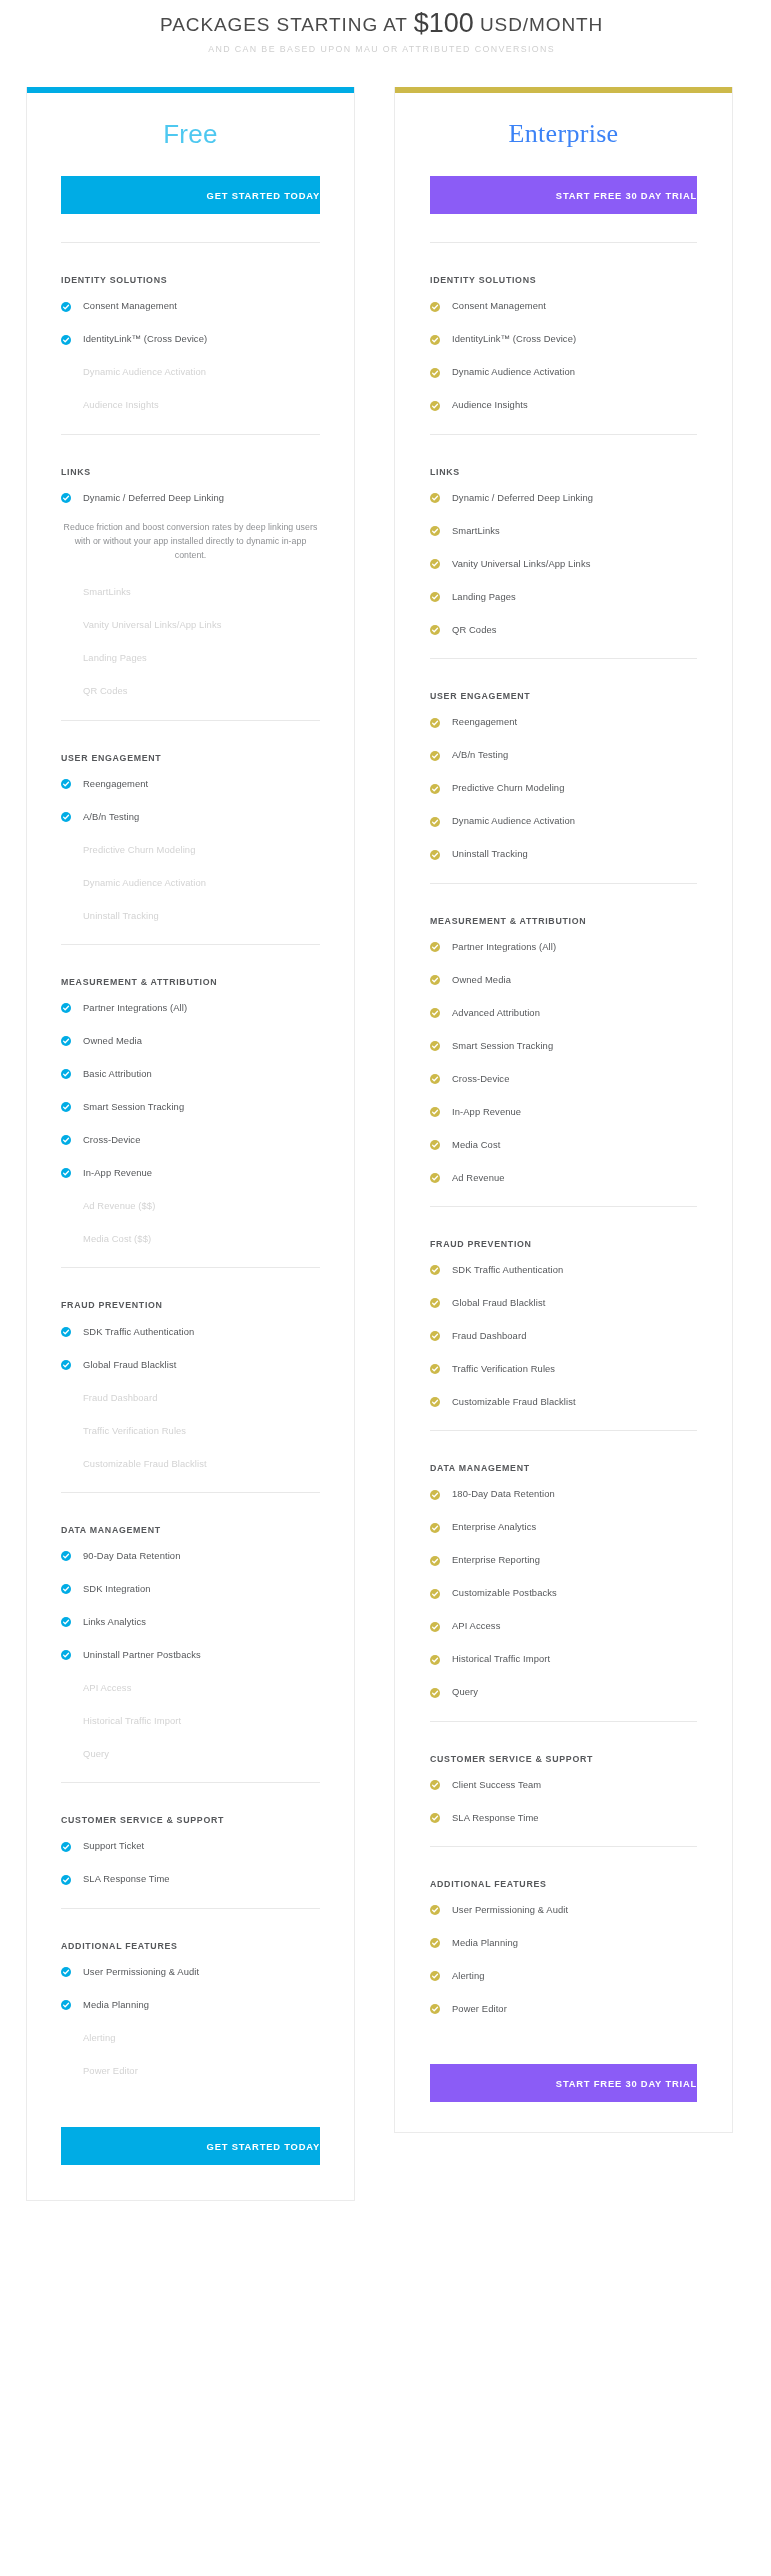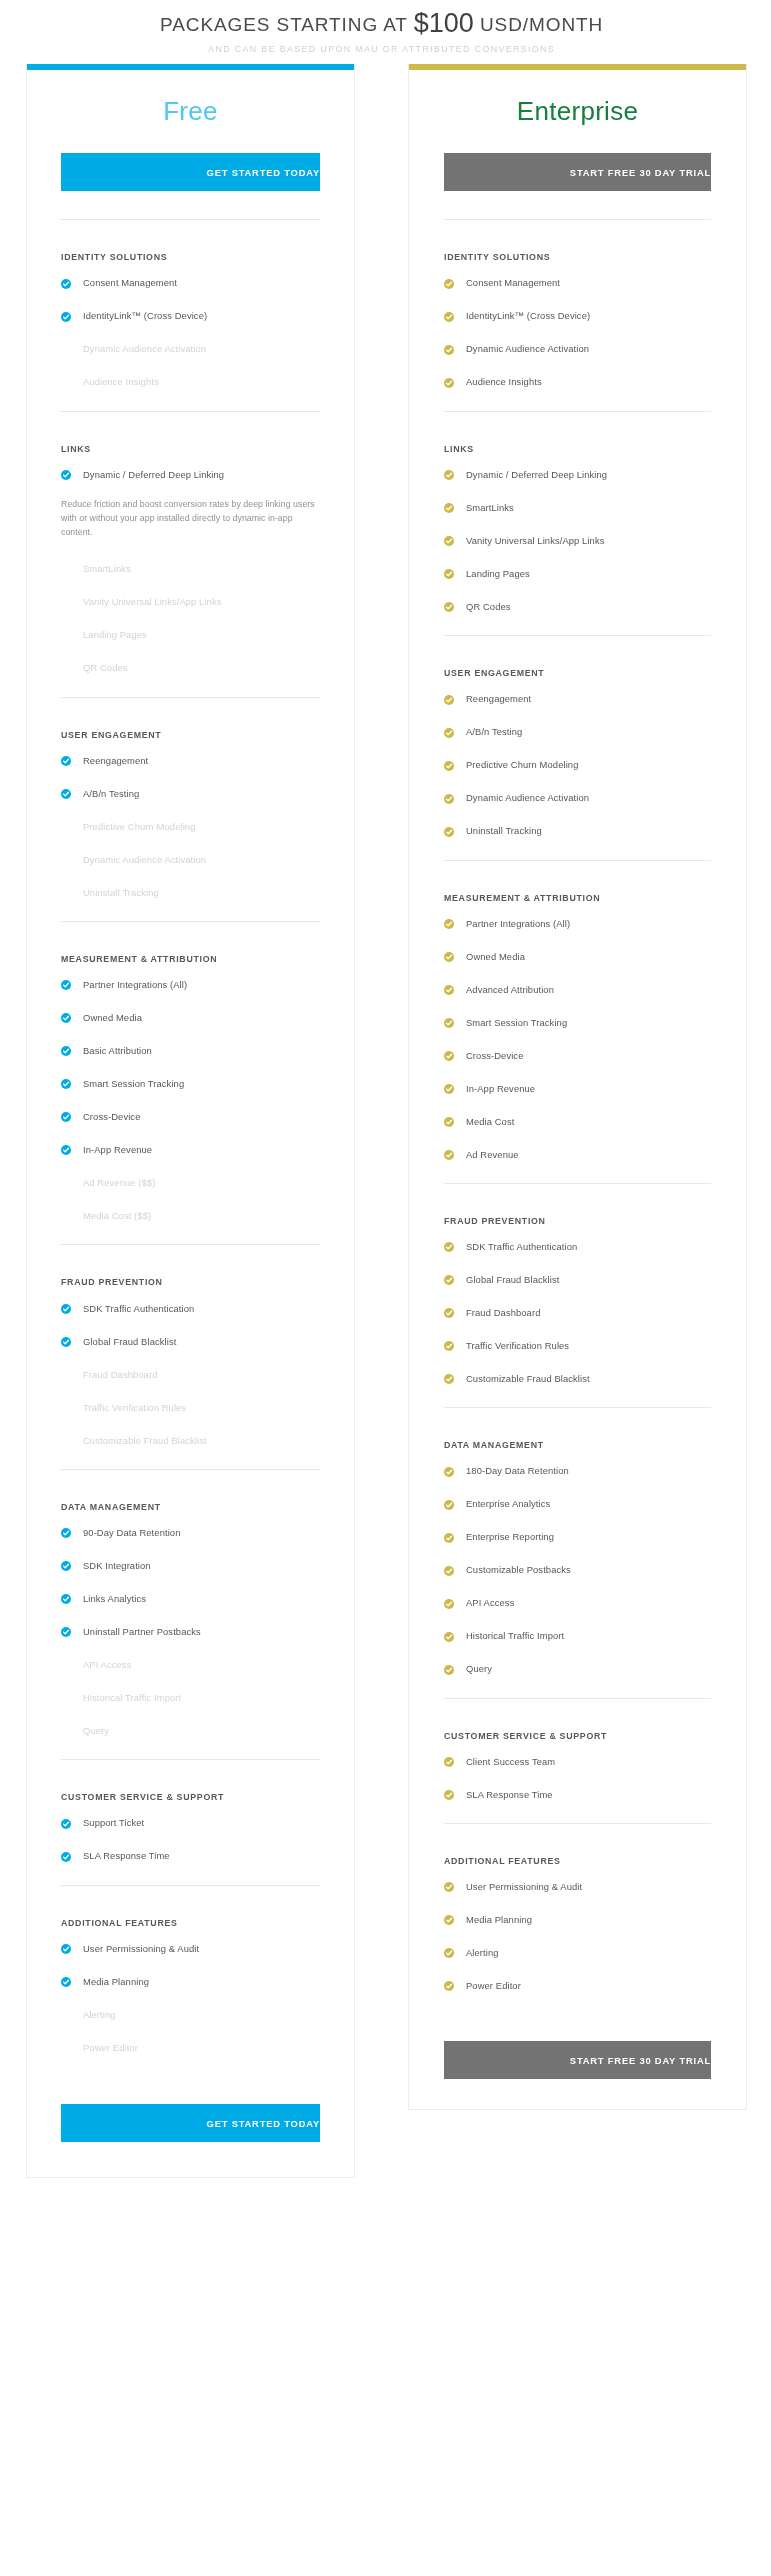--- a/index.html
+++ b/index.html
@@ -48,22 +48,22 @@
     font-weight: 400;
     padding-right: 8.8px;
   }
 
   
   .columns {
     position: relative;
     display: flex;
     align-items: flex-start;
     padding: 0 25px 0 26px;
-    margin-top: 10px;
-    gap: 53px;
+    margin-top: 33px;
+    gap: 39px;
   }
 
   .col {
     position: relative;
     background: #ffffff;
     border: 0.6px solid #ebebeb;
     border-top: none;
     flex: 0 0 auto;
   }
   .col-free  { width: 329px; }
@@ -83,38 +83,38 @@
 
   .plan-title {
     text-align: center;
     font-size: 26px;
     font-weight: 300;
     line-height: 1;
     margin-top: 28px;
     letter-spacing: 0.3px;
   }
   .plan-title-free { color: #4ec8f0; }
-  .plan-title-ent  { color: #15803d; }
+  .plan-title-ent  { color: #3b82f6; font-family: Liberation Serif, serif; }
 
   .cta {
     display: block;
     width: 100%;
     border: none;
     color: #ffffff;
     font-size: 9.4px;
     font-weight: 700;
     letter-spacing: 0.8px;
     text-align: right;
     padding: 14px 0 13px;
     margin-top: 29.5px;
     cursor: pointer;
     font-family: "Liberation Sans", sans-serif;
   }
   .cta-blue { background: #00ace5; }
-  .cta-gold { background: #737373; }
+  .cta-gold { background: #8b5cf6; }
 
   .cta-bottom { margin-top: 29px; margin-bottom: 35px; }
   .col-ent .cta-bottom { margin-top: 28px; margin-bottom: 30px; }
 
   
   .section {
     border-top: 0.6px solid #e8e8e8;
     padding-top: 32px;
     margin-top: 1.3px;
   }
@@ -123,21 +123,21 @@
     margin-top: 28px;
   }
   .section-title {
     font-size: 8.8px;
     font-weight: 700;
     letter-spacing: 0.7px;
     color: #55575a;
     margin-bottom: 6.3px;
   }
 
-  .feat-list { list-style: none; padding-bottom: 8.8px; }
+  .feat-list { list-style: none; padding-bottom: 8.8px; text-align: center; }
 
   .feat {
     display: flex;
     align-items: flex-start;
     min-height: 33px;
     padding-top: 8.8px;
   }
 
   .check {
     flex: 0 0 auto;

